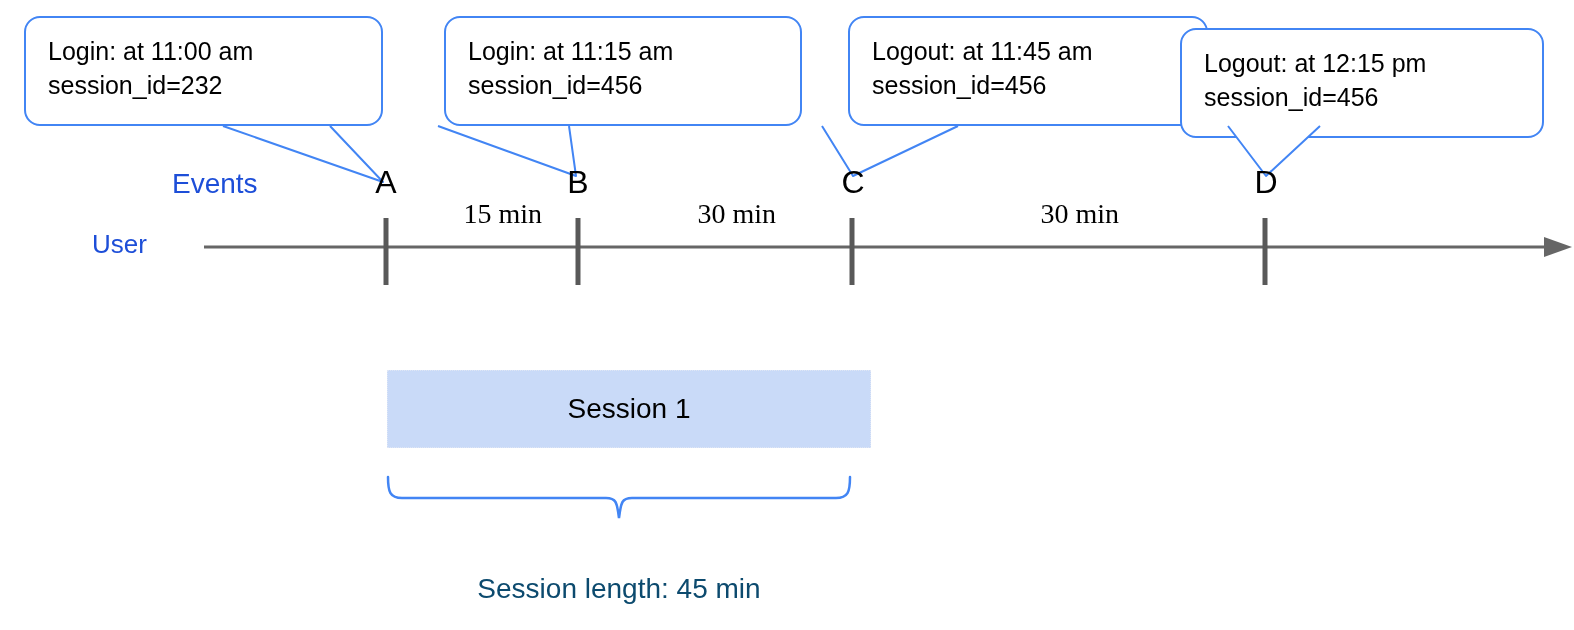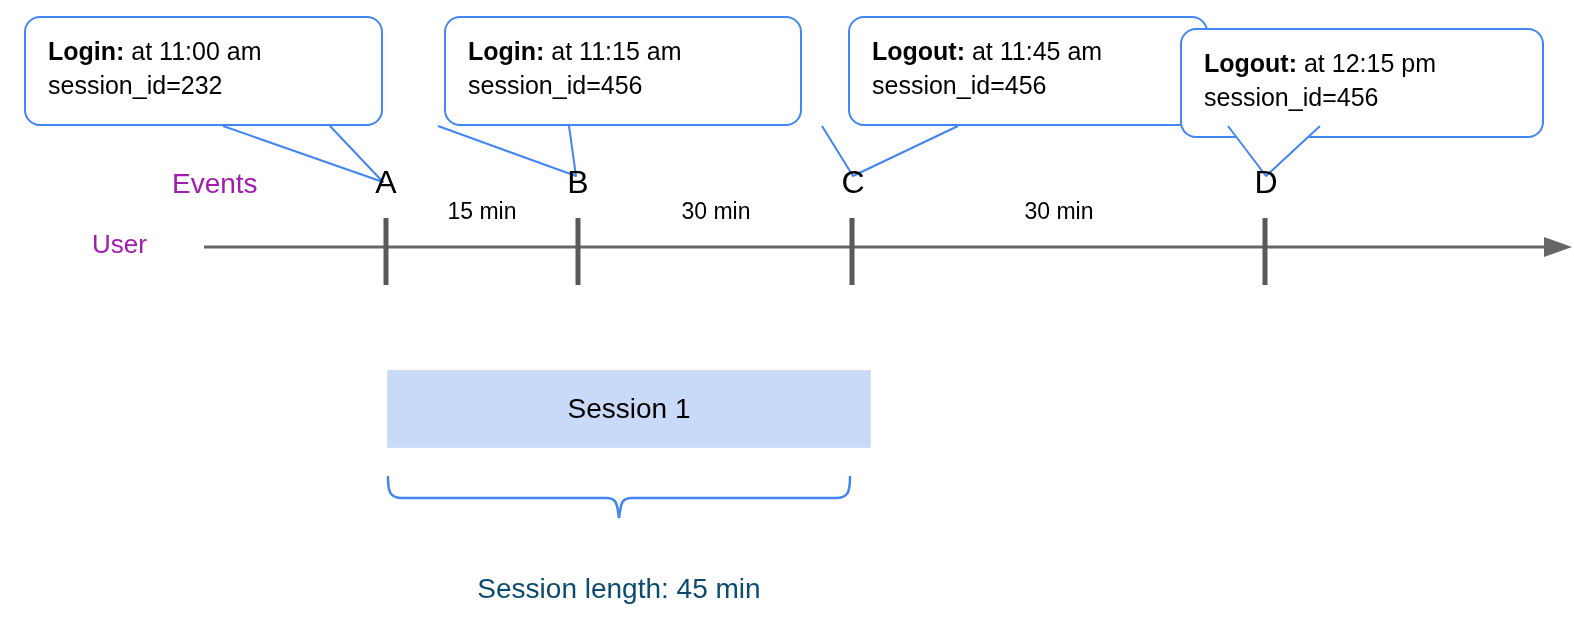--- a/index.html
+++ b/index.html
@@ -25,61 +25,62 @@
     border: 2px solid #4285f4;
     border-radius: 16px;
     background: #ffffff;
     padding: 16px 18px 10px 22px;
     font-size: 25px;
     line-height: 1.36;
     color: #000000;
     white-space: nowrap;
   }
   .callout .evt {
-    font-weight: bold;
+    font-weight: normal;
   }
   .callout-line {
     display: block;
   }
   .tail-svg {
     position: absolute;
     overflow: visible;
     pointer-events: none;
   }
   
   .axis-svg {
     position: absolute;
     left: 0;
     top: 0;
     overflow: visible;
   }
   .lane-label {
     position: absolute;
     white-space: nowrap;
-    color: #a21caf;
+    color: #1d4ed8;
   }
   .lane-label.events {
     font-size: 28px;
   }
   .lane-label.user {
     font-size: 26px;
   }
   .tick-letter {
     position: absolute;
     font-size: 32px;
     color: #000000;
     text-align: center;
     white-space: nowrap;
   }
   .gap-label {
     position: absolute;
-    font-size: 23px;
+    font-size: 28px;
     color: #000000;
-    text-align: center;
+    text-align: right;
     white-space: nowrap;
+    font-family: Liberation Serif, serif;
   }
   
   .session-bar {
     position: absolute;
     box-sizing: border-box;
     background: #c9daf8;
     border: 1px dotted #dfe6f5;
     display: flex;
     align-items: center;
     justify-content: center;

